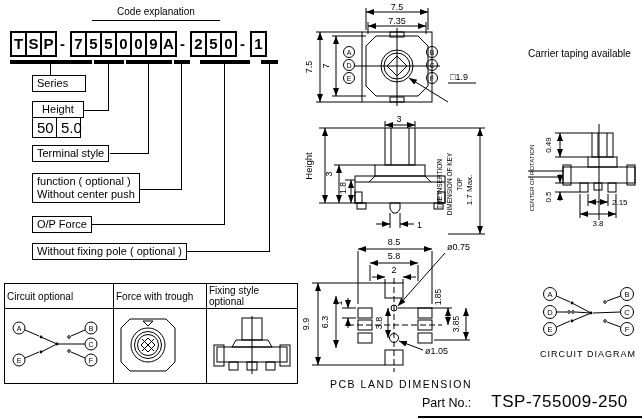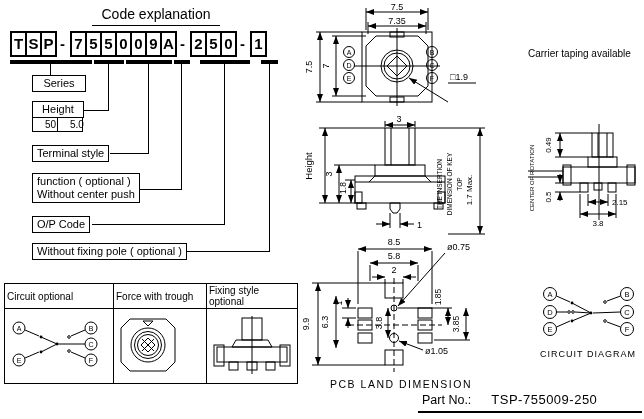--- a/index.html
+++ b/index.html
@@ -1,40 +1,40 @@
 <!DOCTYPE html>
 <html><head>
 <meta charset="utf-8">
 <style>
   body{margin:0;background:#fff}
   .page{position:relative;width:644px;height:419px;background:#fff;color:#000;
         font-family:"Liberation Sans","DejaVu Sans",sans-serif;overflow:hidden}
   .abs{position:absolute}
   .title{position:absolute;left:92px;top:6px;width:128px;text-align:center;
-         font-size:14px;border-bottom:1px solid #000;padding-bottom:3px}
+         font-size:10px;border-bottom:1px solid #000;padding-bottom:3px}
   .code-row{position:absolute;left:10px;top:30px;display:flex;align-items:center;height:27px}
   .cbox{box-sizing:border-box;width:17px;height:26px;border:2px solid #000;margin-right:-2px;
         display:flex;align-items:center;justify-content:center;font-weight:bold;font-size:15px}
   .cdash{width:11px;text-align:center;font-weight:bold;font-size:15px;margin-left:2px;margin-right:2px}
   .bar{position:absolute;top:60px;height:4px;background:#000}
   .vl{position:absolute;width:1px;background:#000}
   .hl{position:absolute;height:1px;background:#000}
   .lbox{position:absolute;border:1px solid #000;background:#fff;font-size:11px;
         line-height:13px;padding:1px 4px;white-space:nowrap}
   .hcells{position:absolute;display:flex}
-  .hcell{box-sizing:border-box;width:25px;border:1px solid #000;font-size:10px;
-         padding:1px 12px}
+  .hcell{box-sizing:border-box;width:25px;border:1px solid #000;font-size:15px;
+         padding:1px 4px}
   .hcell+.hcell{margin-left:-1px}
   .opt-table{position:absolute;left:4px;top:283px;border-collapse:collapse;background:#fff}
   .opt-table td{border:1px solid #000;font-size:10px;text-align:left;padding:1px 2px;vertical-align:middle}
   .carrier{position:absolute;left:528px;top:48px;font-size:10px}
   .footer{position:absolute;left:418px;top:392px;width:224px;border-bottom:2px solid #000;
           padding-bottom:4px;display:flex;align-items:baseline}
   .footer .pn-label{font-size:12.5px;margin-right:20px;margin-left:4px}
-  .footer .pn{font-size:13px;letter-spacing:.5px}
+  .footer .pn{font-size:17px;letter-spacing:.5px}
   svg line,svg path,svg rect,svg circle,svg polyline{stroke:#000;fill:none;stroke-width:1}
   svg .dot{fill:#000;stroke:none}
   svg .dash{stroke-dasharray:6 3}
   svg text{stroke:none;fill:#000;font-family:"Liberation Sans","DejaVu Sans",sans-serif}
 </style>
 </head>
 <body>
 
 <div class="page">
 
@@ -86,36 +86,36 @@
     <div class="vl" style="left:148px;top:64px;height:89px"></div>
     <div class="hl" style="left:110px;top:153px;width:39px"></div>
     <div class="vl" style="left:181px;top:64px;height:125px"></div>
     <div class="hl" style="left:136px;top:189px;width:46px"></div>
     <div class="vl" style="left:224px;top:64px;height:160px"></div>
     <div class="hl" style="left:92px;top:224px;width:133px"></div>
     <div class="vl" style="left:269px;top:64px;height:187px"></div>
     <div class="hl" style="left:186px;top:251px;width:84px"></div>
   </div>
 
-  <div class="lbox" style="left:32px;top:75px;width:44px;text-align:center">Series</div>
+  <div class="lbox" style="left:32px;top:75px;width:44px;">Series</div>
 
   <div class="lbox" style="left:32px;top:101px;width:42px;text-align:center">Height</div>
   <div class="hcells" style="left:32px;top:117px">
     <span class="hcell">50</span>
     <span class="hcell">5.0</span>
   </div>
 
   <div class="lbox" style="left:32px;top:145px">Terminal style</div>
 
   <div class="lbox" style="left:32px;top:173px">
     <div>function ( optional )</div>
     <div>Without center push</div>
   </div>
 
-  <div class="lbox" style="left:32px;top:216px">O/P Code</div>
+  <div class="lbox" style="left:32px;top:216px">O/P Force</div>
 
   <div class="lbox" style="left:32px;top:243px">Without fixing pole ( optional )</div>
 
   
   <table class="opt-table">
     <tbody>
         <tr>
       <td style="width:104px">Circuit optional</td>
       <td style="width:88px">Force with trough</td>
       <td style="width:86px">Fixing style optional</td>

